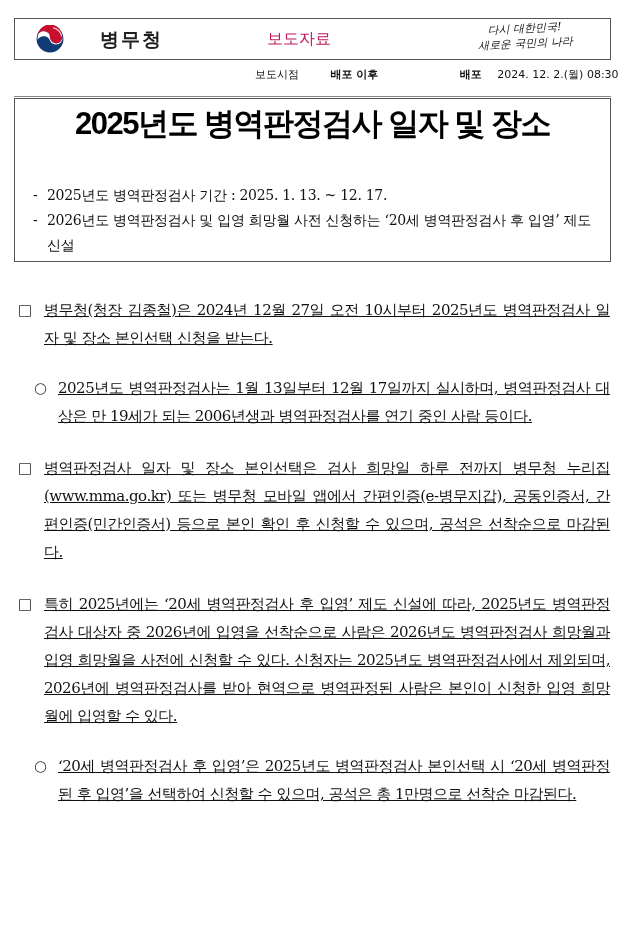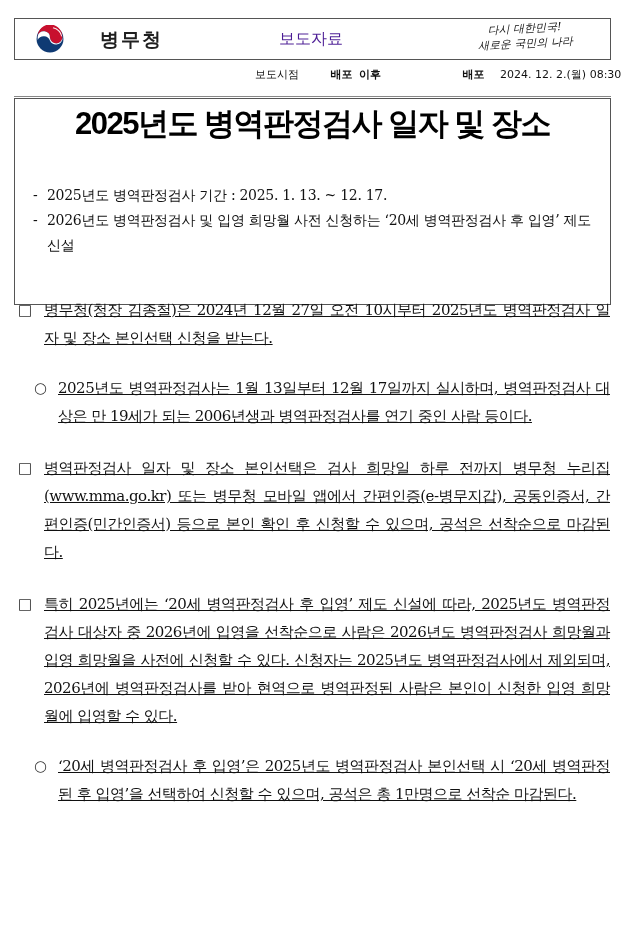--- a/index.html
+++ b/index.html
@@ -37,25 +37,25 @@
       top: 8px;
       font-family: "DejaVu Sans", sans-serif;
       font-weight: bold;
       font-size: 19px;
       color: #1f1f1f;
       letter-spacing: 2px;
       margin-left: 31px;
     }
     .doc-type {
       position: absolute;
-      left: 264px;
+      left: 252px;
       top: 10px;
       font-family: "DejaVu Serif", "Liberation Serif", serif;
       font-size: 16px;
-      color: #4c1d95;
+      color: #be185d;
     }
     .slogan {
       position: absolute;
       left: 440px;
       top: 2px;
       width: 140px;
       font-family: "DejaVu Serif", serif;
       font-style: italic;
       font-size: 11px;
       line-height: 15px;
@@ -67,35 +67,35 @@
       position: absolute;
       top: 67px;
       left: 255px;
       font-size: 11px;
       font-family: "DejaVu Sans", sans-serif;
       color: #111111;
       white-space: nowrap;
     }
     .release-info span { display: inline-block; }
     .release-info .ri-label { margin-right: 28px; font-weight: normal; }
-    .release-info .ri-embargo { margin-right: 30px; font-weight: bold; font-family: Liberation Mono, monospace; }
+    .release-info .ri-embargo { margin-right: 30px; font-weight: bold; }
     .release-info .ri-dist-label { margin-right: 12px; font-weight: bold; margin-left: 48px; }
     .divider {
       position: absolute;
       left: 14px;
       top: 96px;
       width: 597px;
       border-top: 1px solid #888888;
     }
     .title-box {
       position: absolute;
       left: 14px;
       top: 98px;
       width: 597px;
-      height: 207px;
+      height: 164px;
       border: 1px solid #555555;
       box-sizing: border-box;
     }
     .title-line {
       position: absolute;
       left: 0;
       width: 100%;
       text-align: center;
       font-family: "Liberation Sans", "DejaVu Sans", sans-serif;
       font-weight: bold;

